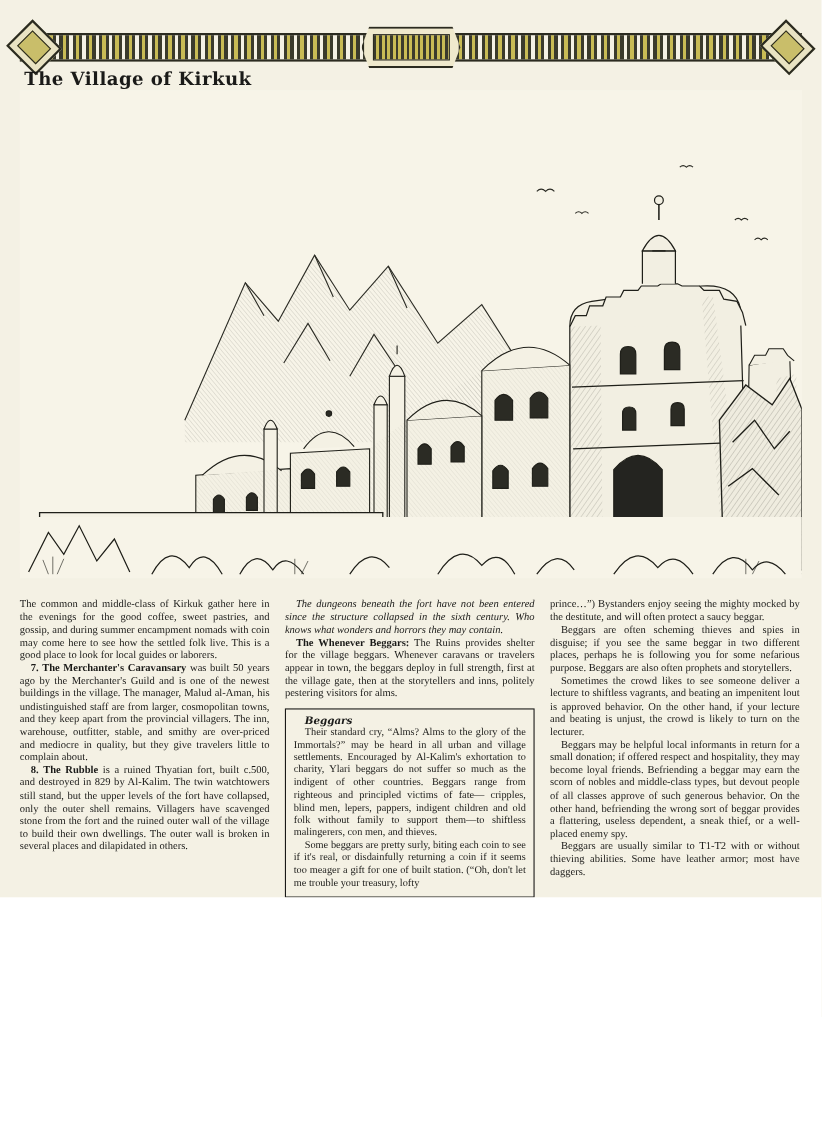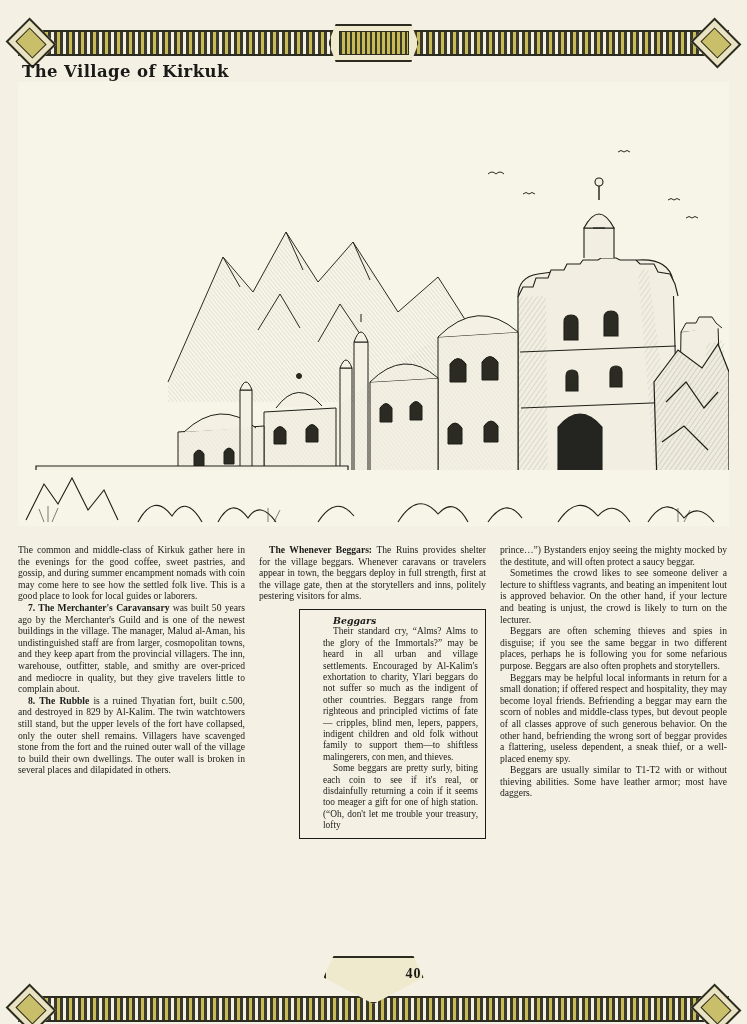--- a/index.html
+++ b/index.html
@@ -3,21 +3,21 @@
 <meta charset="utf-8">
 <style>
   html, body {
     margin: 0;
     padding: 0;
     background: #ffffff;
   }
   .page {
     position: relative;
     width: 747px;
-    height: 1024px;
+    height: 816px;
     background: #f4f1e4;
     font-family: "Liberation Serif", serif;
     color: #1a1a18;
     overflow: hidden;
   }
 
   
   .border-bar {
     position: absolute;
     left: 18px;
@@ -146,23 +146,22 @@
     text-indent: 10px;
   }
   .col p.noindent { text-indent: 0; }
   .col p + p { margin-top: 0px; }
   .italic { font-style: italic; }
   .bold { font-weight: bold; }
 
   
   .box {
     border: 1.5px solid #1a1a18;
-    padding: 5px 7px 6px 23px;
+    padding: 5px 7px 6px 7px;
     margin-top: 7px;
-    margin-left: 40px;
   }
   .box-title {
     font-family: "DejaVu Serif", serif;
     font-size: 11px;
     font-weight: bold;
     font-style: italic;
     margin: 0 0 3px 0;
     text-indent: 0;
   }
   .box p {
@@ -355,33 +354,34 @@
 
   <div class="columns">
 
     <div class="col">
       <p class="noindent">The common and middle-class of Kirkuk gather here in the evenings for the good coffee, sweet pastries, and gossip, and during summer encampment nomads with coin may come here to see how the settled folk live. This is a good place to look for local guides or laborers.</p>
       <p><span class="bold">7. The Merchanter's Caravansary</span><span> was built 50 years ago by the Merchanter's Guild and is one of the newest buildings in the village. The manager, Malud al-Aman, his undistinguished staff are from larger, cosmopolitan towns, and they keep apart from the provincial villagers. The inn, warehouse, outfitter, stable, and smithy are over-priced and mediocre in quality, but they give travelers little to complain about.</span></p>
       <p><span class="bold">8. The Rubble</span><span> is a ruined Thyatian fort, built c.500, and destroyed in 829 by Al-Kalim. The twin watchtowers still stand, but the upper levels of the fort have collapsed, only the outer shell remains. Villagers have scavenged stone from the fort and the ruined outer wall of the village to build their own dwellings. The outer wall is broken in several places and dilapidated in others.</span></p>
     </div>
 
     <div class="col">
+      <p class="italic">The dungeons beneath the fort have not been entered since the structure collapsed in the sixth century. Who knows what wonders and horrors they may contain.</p>
       <p><span class="bold">The Whenever Beggars:</span><span> The Ruins provides shelter for the village beggars. Whenever caravans or travelers appear in town, the beggars deploy in full strength, first at the village gate, then at the storytellers and inns, politely pestering visitors for alms.</span></p>
 
       <div class="box">
         <p class="box-title">Beggars</p>
         <p>Their standard cry, “Alms? Alms to the glory of the Immortals?” may be heard in all urban and village settlements. Encouraged by Al-Kalim's exhortation to charity, Ylari beggars do not suffer so much as the indigent of other countries. Beggars range from righteous and principled victims of fate— cripples, blind men, lepers, pappers, indigent children and old folk without family to support them—to shiftless malingerers, con men, and thieves.</p>
-        <p>Some beggars are pretty surly, biting each coin to see if it's real, or disdainfully returning a coin if it seems too meager a gift for one of high station. (“Oh, don't let me trouble your treasury, lofty</p>
+        <p>Some beggars are pretty surly, biting each coin to see if it's real, or disdainfully returning a coin if it seems too meager a gift for one of built station. (“Oh, don't let me trouble your treasury, lofty</p>
       </div>
     </div>
 
     <div class="col">
       <p class="noindent">prince…”) Bystanders enjoy seeing the mighty mocked by the destitute, and will often protect a saucy beggar.</p>
+      <p>Beggars are often scheming thieves and spies in disguise; if you see the same beggar in two different places, perhaps he is following you for some nefarious purpose. Beggars are also often prophets and storytellers.</p>
       <p>Sometimes the crowd likes to see someone deliver a lecture to shiftless vagrants, and beating an impenitent lout is approved behavior. On the other hand, if your lecture and beating is unjust, the crowd is likely to turn on the lecturer.</p>
-      <p>Beggars are often scheming thieves and spies in disguise; if you see the same beggar in two different places, perhaps he is following you for some nefarious purpose. Beggars are also often prophets and storytellers.</p>
       <p>Beggars may be helpful local informants in return for a small donation; if offered respect and hospitality, they may become loyal friends. Befriending a beggar may earn the scorn of nobles and middle-class types, but devout people of all classes approve of such generous behavior. On the other hand, befriending the wrong sort of beggar provides a flattering, useless dependent, a sneak thief, or a well-placed enemy spy.</p>
       <p>Beggars are usually similar to T1-T2 with or without thieving abilities. Some have leather armor; most have daggers.</p>
     </div>
 
   </div>
 
   <div class="folio">
     <span class="folio-num">40</span>
   </div>
 

